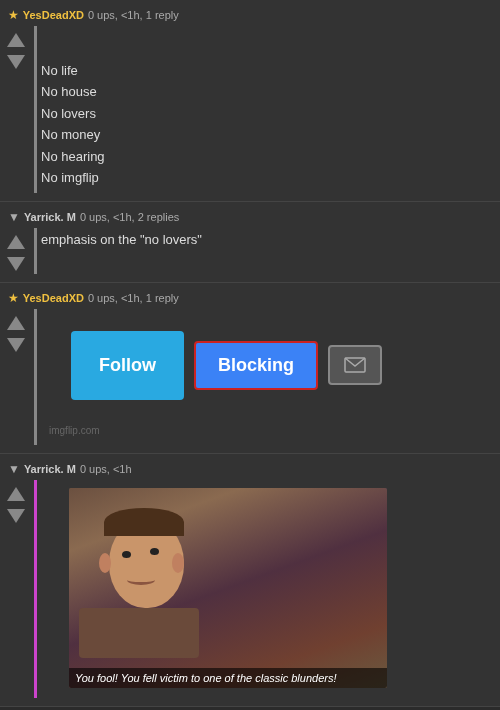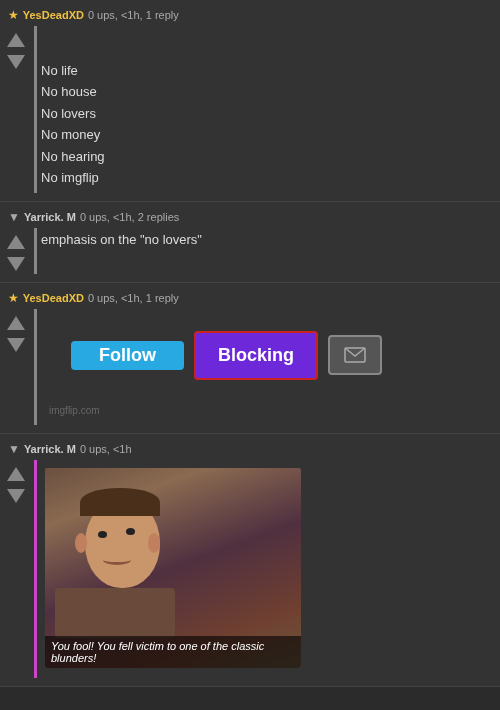--- a/index.html
+++ b/index.html
@@ -118,29 +118,29 @@
       display: flex;
       align-items: center;
       gap: 10px;
       padding: 20px 30px;
     }
 
     .follow-btn {
       background: #29a9e1;
       color: white;
       border: none;
-      padding: 4px 28px;
+      padding: 24px 28px;
       font-size: 18px;
       font-weight: bold;
       border-radius: 4px;
       cursor: pointer;
     }
 
     .blocking-btn {
-      background: #6d28d9;
+      background: #3b82f6;
       color: white;
       border: 2px solid #cc2222;
       padding: 12px 22px;
       font-size: 18px;
       font-weight: bold;
       border-radius: 4px;
       cursor: pointer;
     }
 
     .mail-btn {
@@ -162,26 +162,27 @@
     }
 
     
     .meme-container {
       position: relative;
       display: inline-block;
       margin: 6px 4px;
     }
 
     .meme-image-placeholder {
-      width: 256px;
+      width: 318px;
       height: 200px;
       background: linear-gradient(135deg, #5a4a3a 0%, #7a5a4a 30%, #4a3a5a 60%, #8a6a5a 100%);
       position: relative;
       border-radius: 2px;
       overflow: hidden;
+      margin-left: 24px;
     }
 
     .meme-caption {
       position: absolute;
       bottom: 0;
       left: 0;
       right: 0;
       background: rgba(0,0,0,0.6);
       color: white;
       font-size: 11px;

